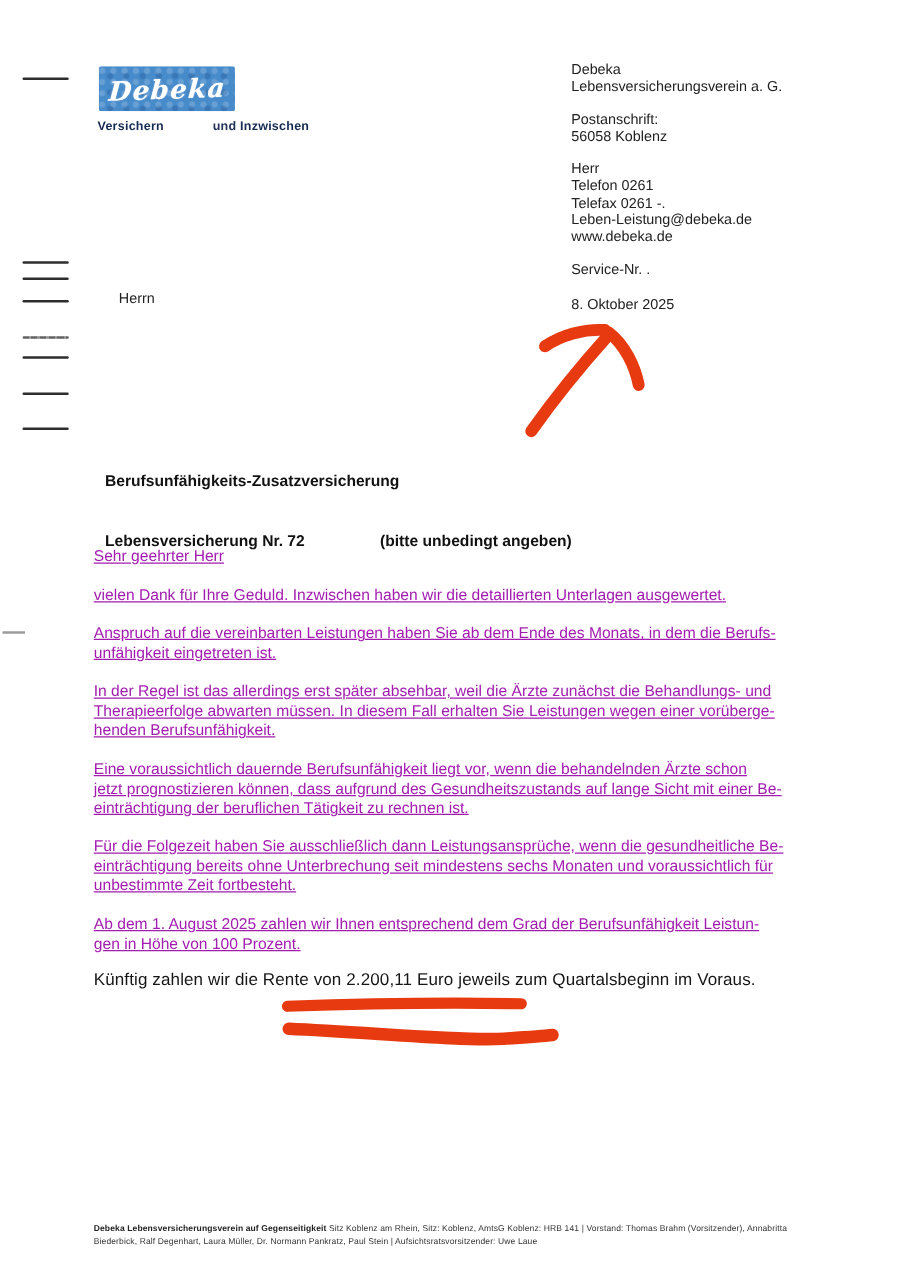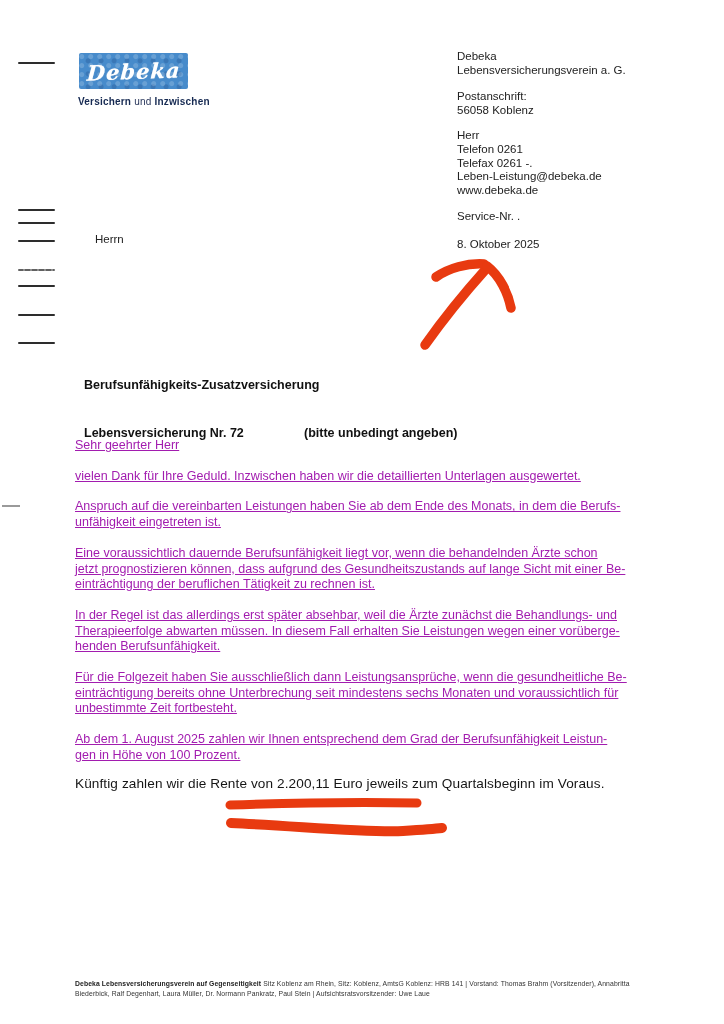--- a/index.html
+++ b/index.html
@@ -28,21 +28,21 @@
     color:#ffffff;font-size:21px;
     transform:rotate(-2deg) skewX(-6deg);
     letter-spacing:1px;
     text-shadow:0 0 1px rgba(255,255,255,.6);
   }
   .logo-tagline{
     position:absolute;left:78px;top:96px;
     font-size:10px;color:#162a52;letter-spacing:.2px;white-space:nowrap;
   }
   .logo-tagline .b{font-weight:bold;margin-top:40px;}
-  .logo-tagline .r{font-weight:normal;color:#27355a;}
+  .logo-tagline .r{font-weight:bold;color:#27355a;padding-left:36px;}
   
   .redact{position:absolute;left:18px;width:37px;height:2px;background:#2d2d2d;border-radius:1px;}
   .redact.faded{opacity:.75;background:repeating-linear-gradient(90deg,#2d2d2d 0 5px,#6a6a6a 5px 7px);}
   .fold-mark{position:absolute;left:2px;top:505px;width:18px;height:2px;background:#9a9a9a;}
   
   .recipient{position:absolute;left:95px;top:233px;font-size:11.5px;color:#222;}
   
   .sender{position:absolute;left:457px;top:50px;font-size:11.5px;line-height:13.6px;color:#222;}
   .sender .group{margin-bottom:13px;}
   .sender .g2{margin-bottom:12px;}
@@ -124,26 +124,26 @@
       <span>Lebensversicherung Nr. 72</span>
       <span class="line2-right">(bitte unbedingt angeben)</span>
     </div>
   </div>
 
   <div class="body-text">
     <p>Sehr geehrter Herr</p>
     <p>vielen Dank für Ihre Geduld. Inzwischen haben wir die detaillierten Unterlagen ausgewertet.</p>
     <p>Anspruch auf die vereinbarten Leistungen haben Sie ab dem Ende des Monats, in dem die Berufs-
 unfähigkeit eingetreten ist.</p>
+    <p>In der Regel ist das allerdings erst später absehbar, weil die Ärzte zunächst die Behandlungs- und
+Therapieerfolge abwarten müssen. In diesem Fall erhalten Sie Leistungen wegen einer vorüberge-
+henden Berufsunfähigkeit.</p>
     <p>Eine voraussichtlich dauernde Berufsunfähigkeit liegt vor, wenn die behandelnden Ärzte schon
 jetzt prognostizieren können, dass aufgrund des Gesundheitszustands auf lange Sicht mit einer Be-
 einträchtigung der beruflichen Tätigkeit zu rechnen ist.</p>
-    <p>In der Regel ist das allerdings erst später absehbar, weil die Ärzte zunächst die Behandlungs- und
-Therapieerfolge abwarten müssen. In diesem Fall erhalten Sie Leistungen wegen einer vorüberge-
-henden Berufsunfähigkeit.</p>
     <p>Für die Folgezeit haben Sie ausschließlich dann Leistungsansprüche, wenn die gesundheitliche Be-
 einträchtigung bereits ohne Unterbrechung seit mindestens sechs Monaten und voraussichtlich für
 unbestimmte Zeit fortbesteht.</p>
     <p>Ab dem 1. August 2025 zahlen wir Ihnen entsprechend dem Grad der Berufsunfähigkeit Leistun-
 gen in Höhe von 100 Prozent.</p>
   </div>
 
   <div class="highlight-sentence">Künftig zahlen wir die Rente von 2.200,11 Euro jeweils zum Quartalsbeginn im Voraus.</div>
 
   <svg class="anno" style="left:218px;top:793px" width="240" height="48" viewBox="0 0 240 48">

